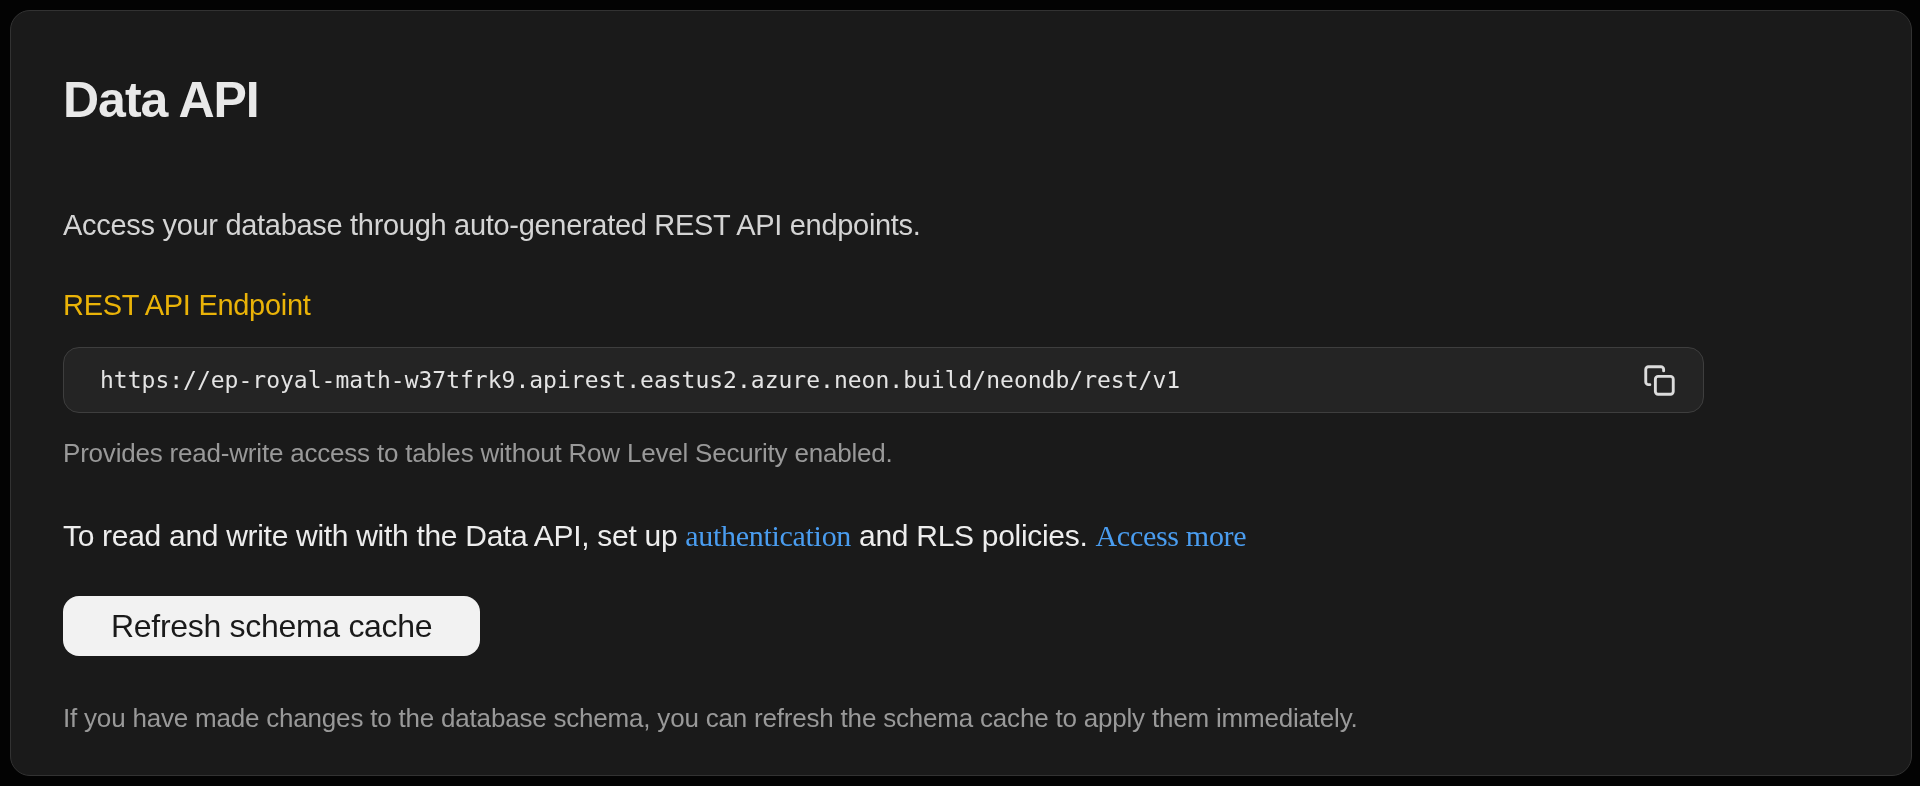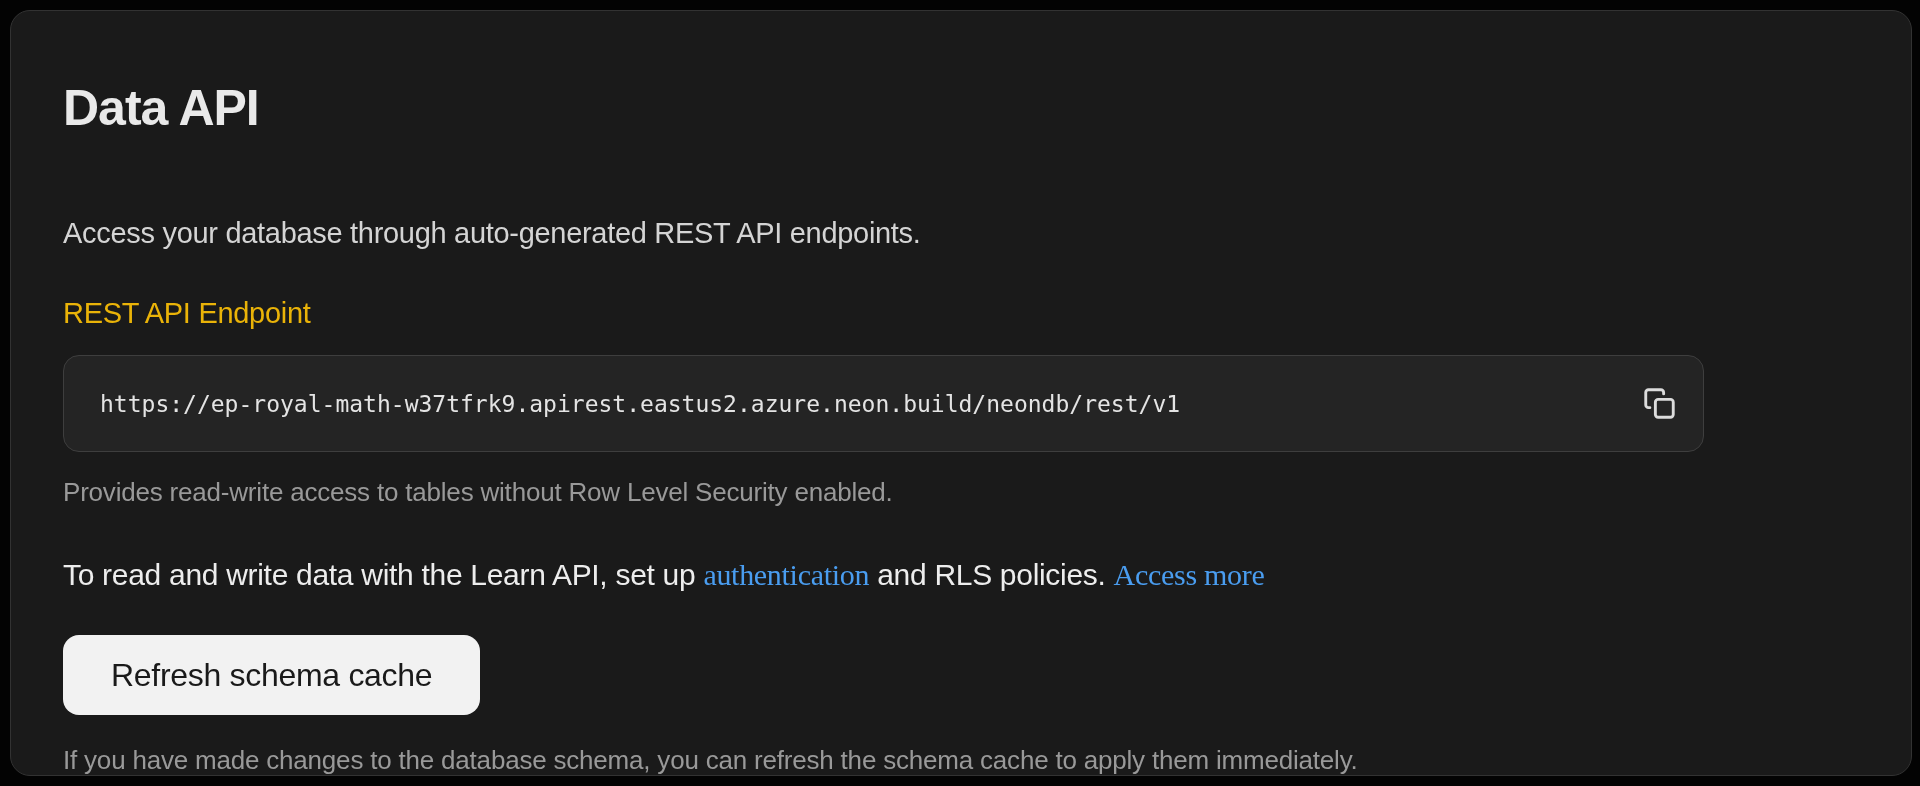--- a/index.html
+++ b/index.html
@@ -23,21 +23,21 @@
     position:absolute;
     left:10px; top:10px;
     width:1902px; height:766px;
     background:var(--panel-bg);
     border:1.5px solid var(--panel-border);
     border-radius:20px;
     padding:44px 52px 48px 52px;
     overflow:hidden;
   }
   .title{
-    margin-top:22px;
+    margin-top:14px;
     font-size:50px;
     line-height:62px;
     font-weight:700;
     letter-spacing:-1px;
     color:#e9e9e9;
   }
   .description{
     margin-top:76px;
     font-size:29px;
     line-height:36px;
@@ -48,21 +48,21 @@
     margin-top:44px;
     font-size:29px;
     line-height:36px;
     letter-spacing:-0.3px;
     color:#eab308;
   }
   .endpoint-field{
     position:relative;
     margin-top:24px;
     width:1641px;
-    height:97px;
+    height:66px;
     background:var(--input-bg);
     border:1px solid var(--input-border);
     border-radius:16px;
     display:flex;
     align-items:center;
   }
   .endpoint-input{
     flex:1;
     height:100%;
     background:transparent;
@@ -103,33 +103,33 @@
     color:var(--link-blue);
     text-decoration:none;
     cursor:pointer;
     font-family:Liberation Serif, serif;
   }
   .refresh-btn{
     display:inline-flex;
     align-items:center;
     justify-content:center;
     margin-top:41px;
-    height:80px;
+    height:60px;
     padding:0 48px;
     background:var(--button-bg);
     color:var(--button-text);
     border:none;
     border-radius:16px;
     font-family:"Liberation Sans","DejaVu Sans",sans-serif;
     font-size:32px;
     font-weight:500;
     letter-spacing:-0.3px;
     cursor:pointer;
   }
-  .helper.refresh-helper{margin-top:29px;}
+  .helper.refresh-helper{margin-top:46px;}
 </style>
 </head>
 <body>
 
 <div class="panel">
 
   <h1 class="title">Data API</h1>
 
   <p class="description">Access your database through auto-generated REST API endpoints.</p>
 
@@ -142,21 +142,21 @@
         <svg width="33" height="33" viewBox="0 0 24 24" fill="none" stroke="#dcdcdc" stroke-width="2.1" stroke-linecap="round" stroke-linejoin="round">
           <rect x="9" y="9" width="13" height="13" rx="2"></rect>
           <path d="M5 15H4a2 2 0 0 1-2-2V4a2 2 0 0 1 2-2h9a2 2 0 0 1 2 2v1"></path>
         </svg>
       </span>
     </button>
   </div>
 
   <p class="helper endpoint-helper">Provides read-write access to tables without Row Level Security enabled.</p>
 
-  <p class="auth-note"><span>To read and write data with the Learn API, set up </span><a>authentication</a><span> and RLS policies. </span><a>Access more</a></p>
+  <p class="auth-note"><span>To read and write with with the Data API, set up </span><a>authentication</a><span> and RLS policies. </span><a>Access more</a></p>
 
   <div>
     <button class="refresh-btn">Refresh schema cache</button>
   </div>
 
   <p class="helper refresh-helper">If you have made changes to the database schema, you can refresh the schema cache to apply them immediately.</p>
 
 </div>
 
 </body></html>

